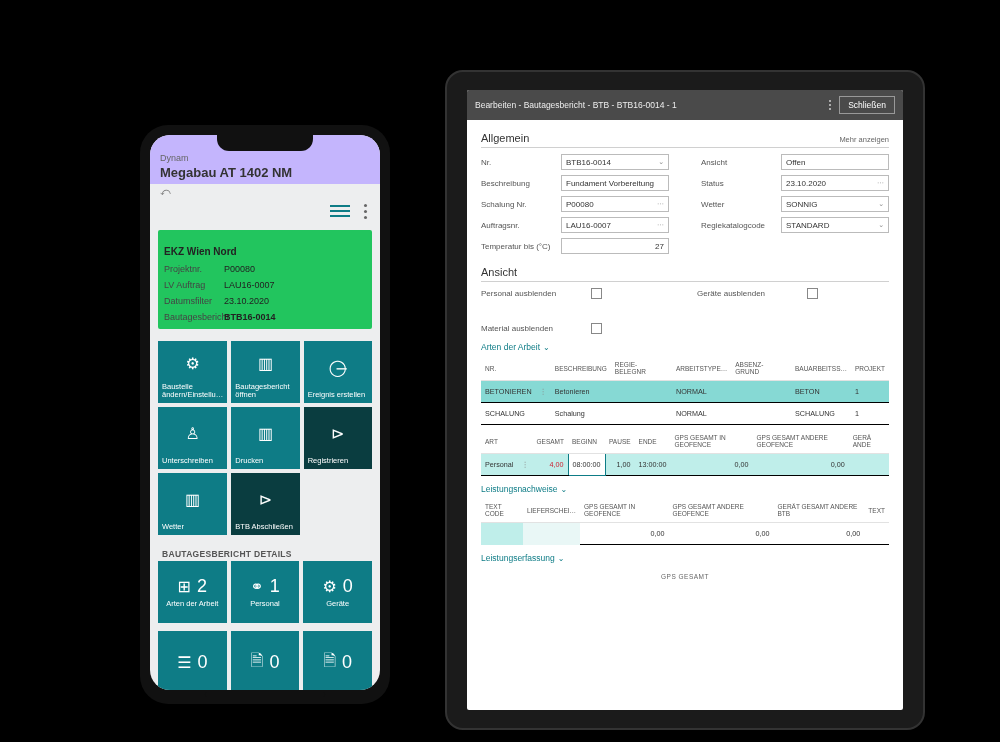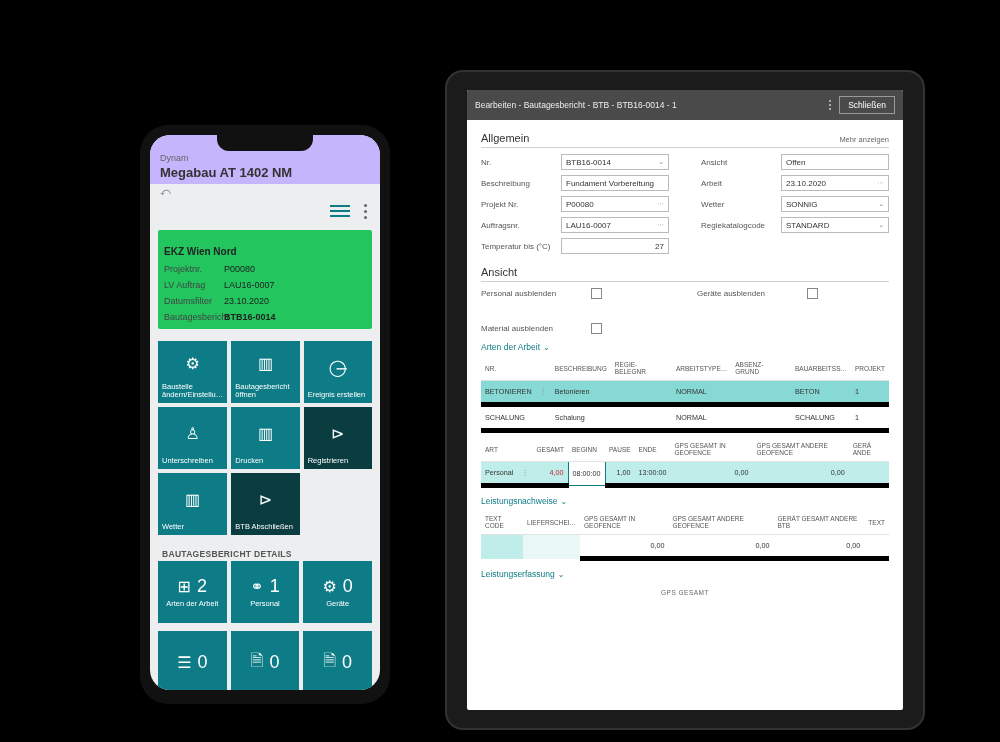--- a/index.html
+++ b/index.html
@@ -155,21 +155,21 @@
   .tab{
     width:100%; border-collapse:collapse; font-size:7.2px;
     margin-bottom:4px;
   }
   .tab th{
     color:#555; font-weight:500; text-align:left;
     padding:5px 4px; border-bottom:1px solid #e2e2e2;
     text-transform:uppercase; font-size:6.5px; position:relative;
   }
   .tab td{
-    padding:6px 4px; border-bottom:5px solid #000000;
+    padding:6px 4px; border-bottom:1px solid #000000;
   }
   .tab tr.hl td{ background:#86d9d4; }
   .tab tr.hlb td{ background:#bfeeea; }
   .tab .row-menu{ color:#888;}
   .num-r{ text-align:right; }
   .num-r.red{ color:#c23; }
   .tab td.empty{ background:#e9f7f6; height:14px; border:none;}
   .gps-foot{
     text-align:center; font-size:6.5px; letter-spacing:.5px;
     color:#666; padding:6px 0 2px;
@@ -345,29 +345,29 @@
             </div>
         </div>
 
         <div class="f-row">
           <div class="fl">Beschreibung</div>
           <div class="fi">
               <span>Fundament Vorbereitung</span>
             </div>
         </div>
         <div class="f-row">
-          <div class="fl">Arbeit</div>
+          <div class="fl">Status</div>
           <div class="fi">
               <span>23.10.2020</span>
               <span class="dd">⋯</span>
             </div>
         </div>
 
         <div class="f-row">
-          <div class="fl">Projekt Nr.</div>
+          <div class="fl">Schalung Nr.</div>
           <div class="fi">
               <span>P00080</span>
               <span class="dd">⋯</span>
             </div>
         </div>
         <div class="f-row">
           <div class="fl">Wetter</div>
           <div class="fi">
               <span>SONNIG</span>
               <span class="dd">⌄</span>

